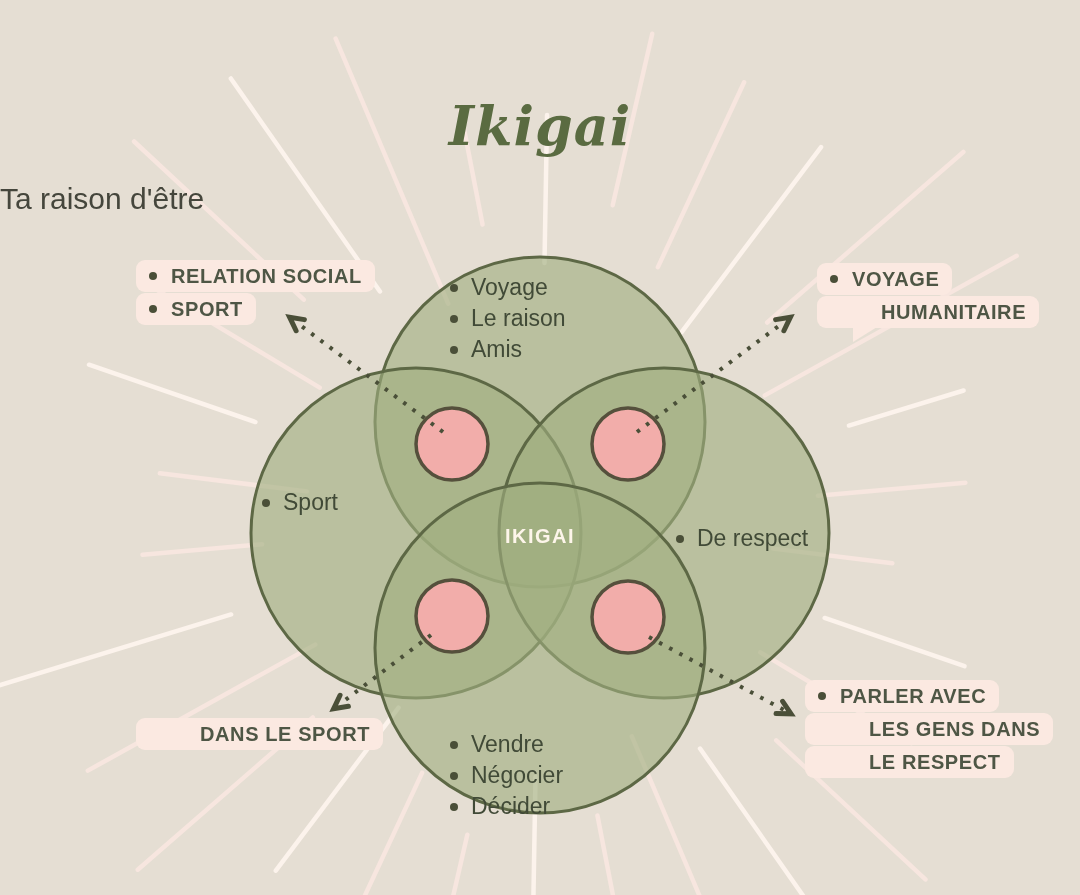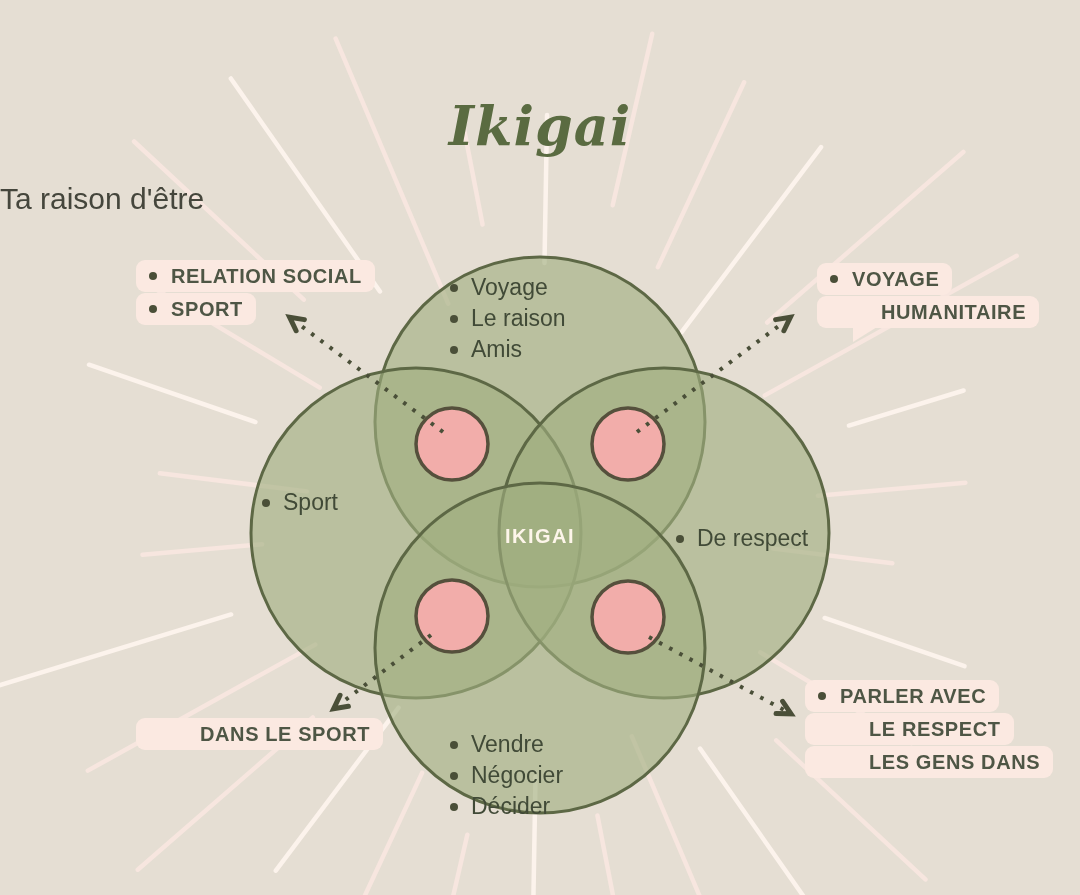--- a/index.html
+++ b/index.html
@@ -173,20 +173,20 @@
         <span>DANS LE SPORT</span>
       </div>
   </div>
 
   <div class="callout callout-br">
     <div class="line">
         <span class="dot"></span>
         <span>PARLER AVEC</span>
       </div>
     <div class="line cont">
-        <span>LE RESPECT</span>
+        <span>LES GENS DANS</span>
       </div>
     <div class="line cont">
-        <span>LES GENS DANS</span>
+        <span>LE RESPECT</span>
       </div>
   </div>
 
 </div>
 
 </body></html>

